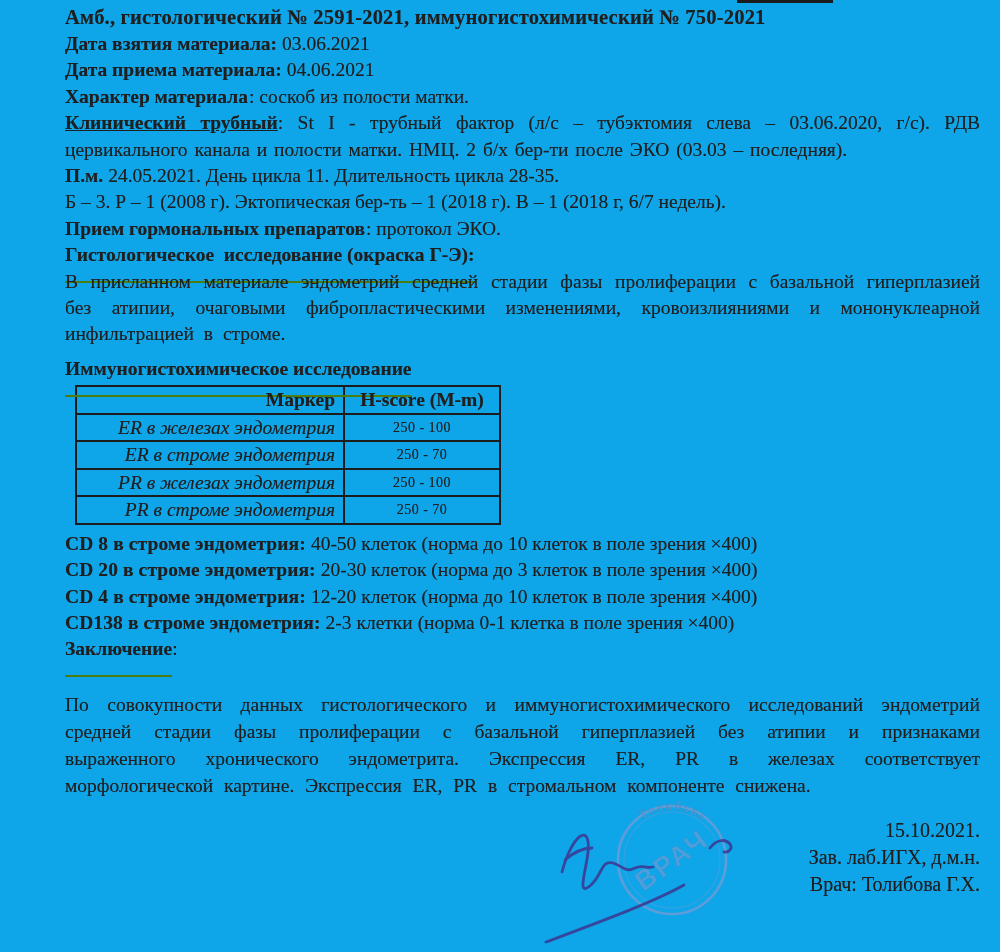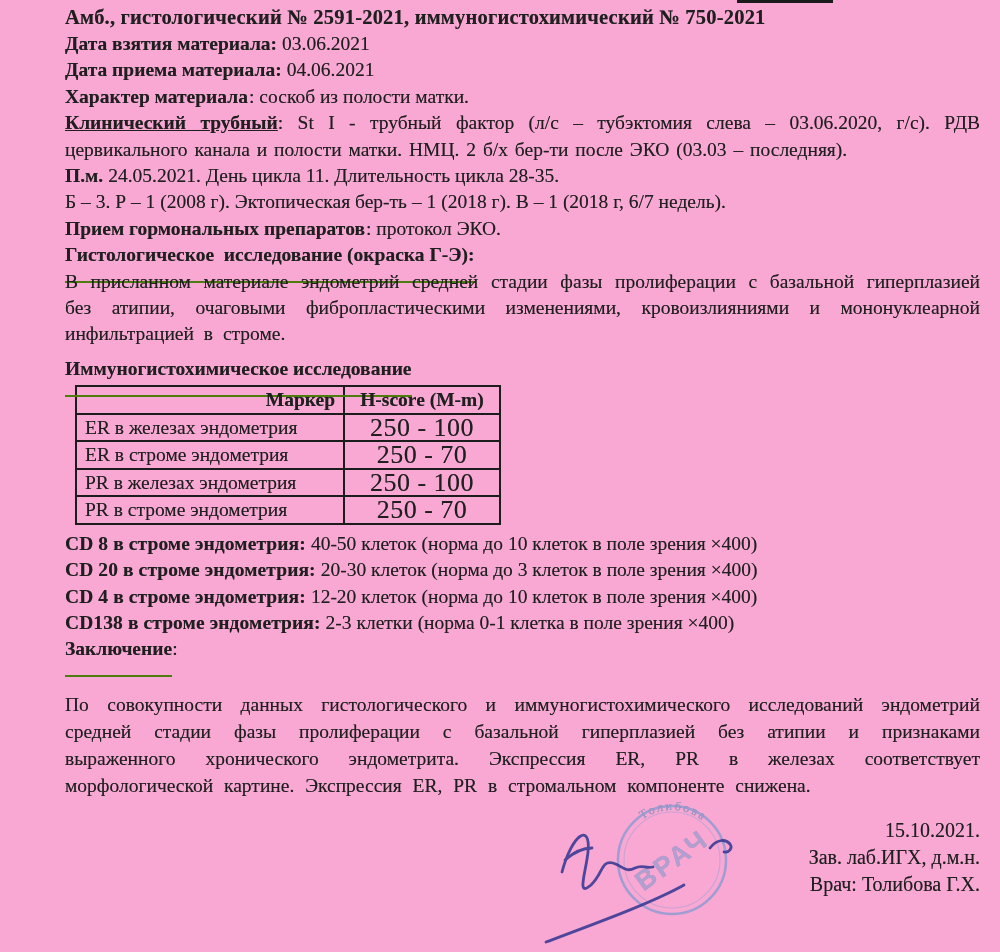--- a/index.html
+++ b/index.html
@@ -1,19 +1,19 @@
 <!DOCTYPE html>
 <html lang="ru"><head>
 <meta charset="utf-8">
 <style>
   html,body{margin:0;padding:0;background:#ffffff;}
   .page{
     position:relative;
     width:1000px;height:952px;
-    background:#f9a8d4;
+    background:#0ea5e9;
     font-family:"Liberation Serif","DejaVu Serif",serif;
     color:#1f1f1f;
     overflow:hidden;
     text-shadow:0 0 .5px rgba(40,40,40,.55);
   }
   .content{padding:4px 20px 0 65px;font-size:19.5px;line-height:26.4px;}
   .line{white-space:pre-wrap;}
   .lbl{font-weight:bold;}
   .val{margin-left:5px;}
   .sep{margin-left:1px;}
@@ -30,23 +30,23 @@
     border-collapse:collapse;
     margin:3px 0 6px 10px;
     table-layout:fixed;
   }
   table.ihc td,table.ihc th{
     border:2.2px solid #1c1c1c;
     height:25.5px;padding:0 8px;
     font-size:19.5px;line-height:22px;
   }
   table.ihc th{text-align:right;font-weight:bold;}
-  table.ihc td.c1{width:250px;text-align:left;}
+  table.ihc td.c1{width:250px;text-align:right;font-style:italic;}
   table.ihc td.c2,table.ihc th.c2{width:138px;text-align:center;}
-  table.ihc td.c2{font-size:26px;letter-spacing:.5px;margin-top:29px;}
+  table.ihc td.c2{font-size:14px;letter-spacing:.5px;margin-top:29px;}
   .cd .lbl{letter-spacing:.1px;}
   .signoff{margin-top:17px;text-align:right;font-size:20px;line-height:27.4px;padding-right:0px;}
   .stamp-sig{position:absolute;left:532px;top:768px;width:250px;height:195px;}
   .scan-cut{position:absolute;top:0;left:737px;width:96px;height:3px;background:#1b1b1b;}
 </style>
 </head>
 <body>
 
 <div class="page">
   <div class="scan-cut"></div>

